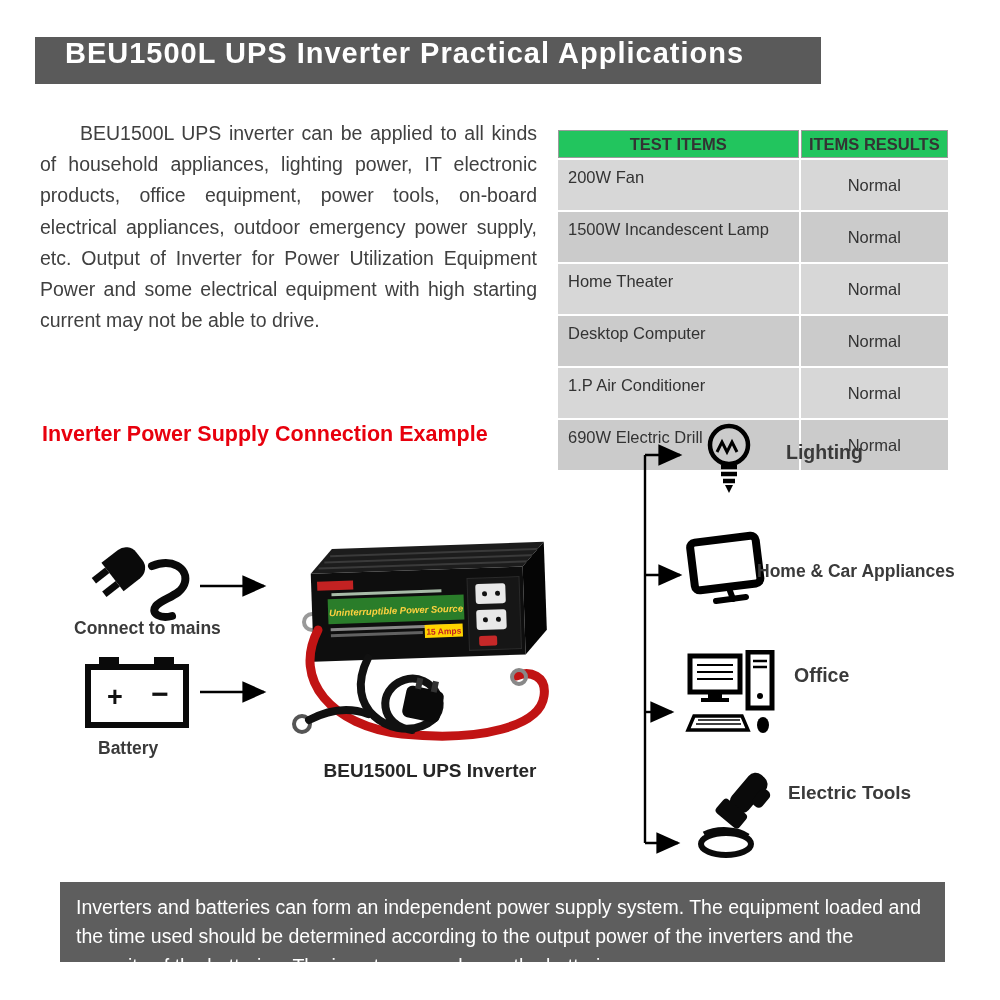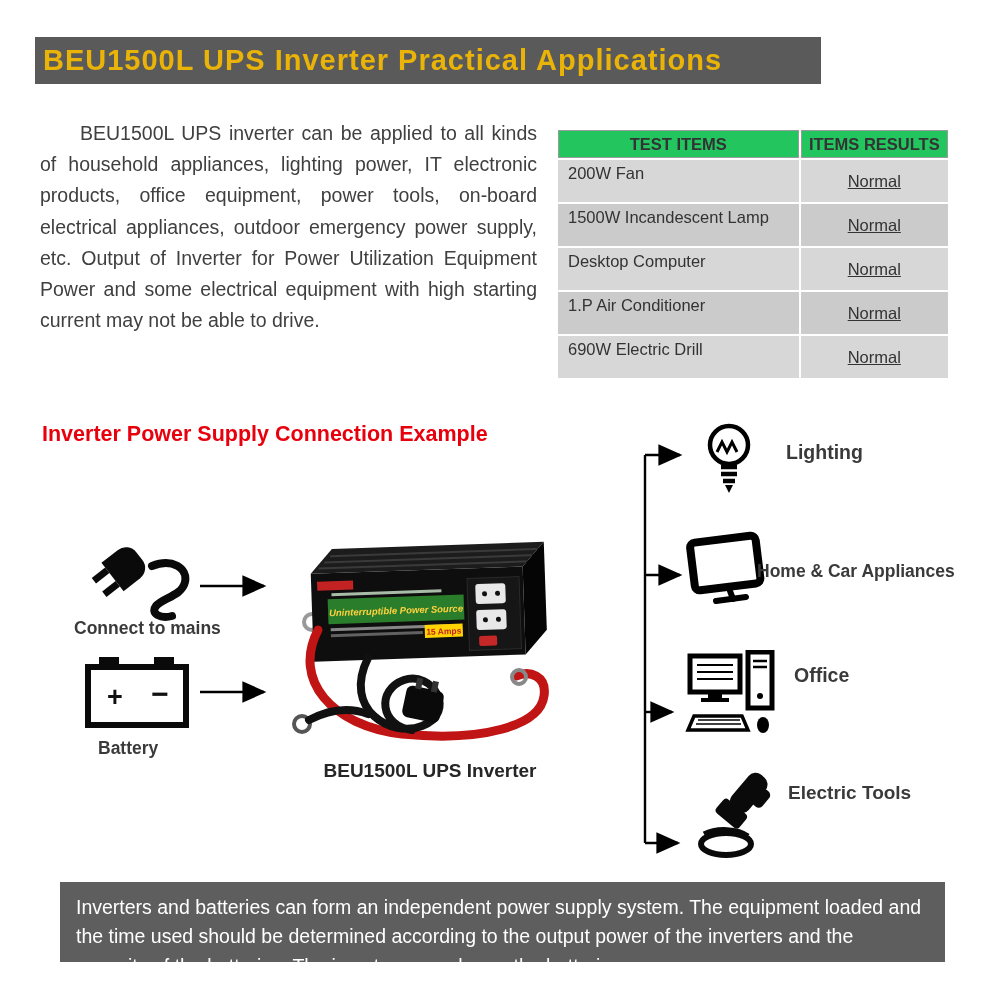--- a/index.html
+++ b/index.html
@@ -1,33 +1,33 @@
 <!DOCTYPE html>
 <html><head>
 <meta charset="utf-8">
 <style>
   html,body{margin:0;padding:0;background:#fff;}
   .page{position:relative;width:1000px;height:1000px;background:#fff;overflow:hidden;
         font-family:"Liberation Sans",sans-serif;color:#3f3f3f;}
 
   .banner{position:absolute;left:35px;top:37px;width:786px;height:47px;background:#5a5a5a;
-          color:#eab308;display:flex;align-items:center;box-sizing:border-box;padding-left:8px;
+          color:#ffffff;display:flex;align-items:flex-start;box-sizing:border-box;padding-left:30px;
           font-size:29px;font-weight:bold;letter-spacing:1px;}
 
   .intro{position:absolute;left:40px;top:118px;width:497px;font-size:19.5px;line-height:1.6;
          color:#404040;text-align:justify;text-indent:40px;margin:0;}
 
   table.test-table{position:absolute;left:556px;top:128px;width:394px;border-collapse:separate;
          border-spacing:2px;font-size:16.5px;color:#333;table-layout:fixed;}
   table.test-table col.c-item{width:62%;}
   table.test-table col.c-res{width:38%;}
   table.test-table th{background:#22c55e;border:1px solid #9b9b9b;font-weight:bold;text-align:center;
          height:26px;padding:0;}
   table.test-table td{height:26px;padding:0 0 16px 10px;text-align:left;}
-  table.test-table td.result{text-align:center;padding:0;text-decoration:underline;}
+  table.test-table td.result{text-align:center;padding:12px;}
   table.test-table tbody tr:nth-child(odd) td{background:#d7d7d7;}
   table.test-table tbody tr:nth-child(even) td{background:#cbcbcb;}
 
   .red-heading{position:absolute;left:42px;top:422px;font-size:21.5px;font-weight:bold;color:#e8000d;}
 
   .connectors{position:absolute;left:0;top:0;pointer-events:none;}
   .connectors line{stroke:#000;stroke-width:2.4px;}
 
   .icon{position:absolute;}
   .dlabel{position:absolute;font-weight:bold;color:#3a3a3a;white-space:nowrap;}
@@ -66,20 +66,24 @@
         <th>ITEMS RESULTS</th>
       </tr>
     </thead>
     <tbody>
       <tr>
           <td>200W Fan</td>
           <td class="result">Normal</td>
         </tr>
       <tr>
           <td>1500W Incandescent Lamp</td>
+          <td class="result">Normal</td>
+        </tr>
+      <tr>
+          <td>Home Theater</td>
           <td class="result">Normal</td>
         </tr>
       <tr>
           <td>Desktop Computer</td>
           <td class="result">Normal</td>
         </tr>
       <tr>
           <td>1.P Air Conditioner</td>
           <td class="result">Normal</td>
         </tr>

